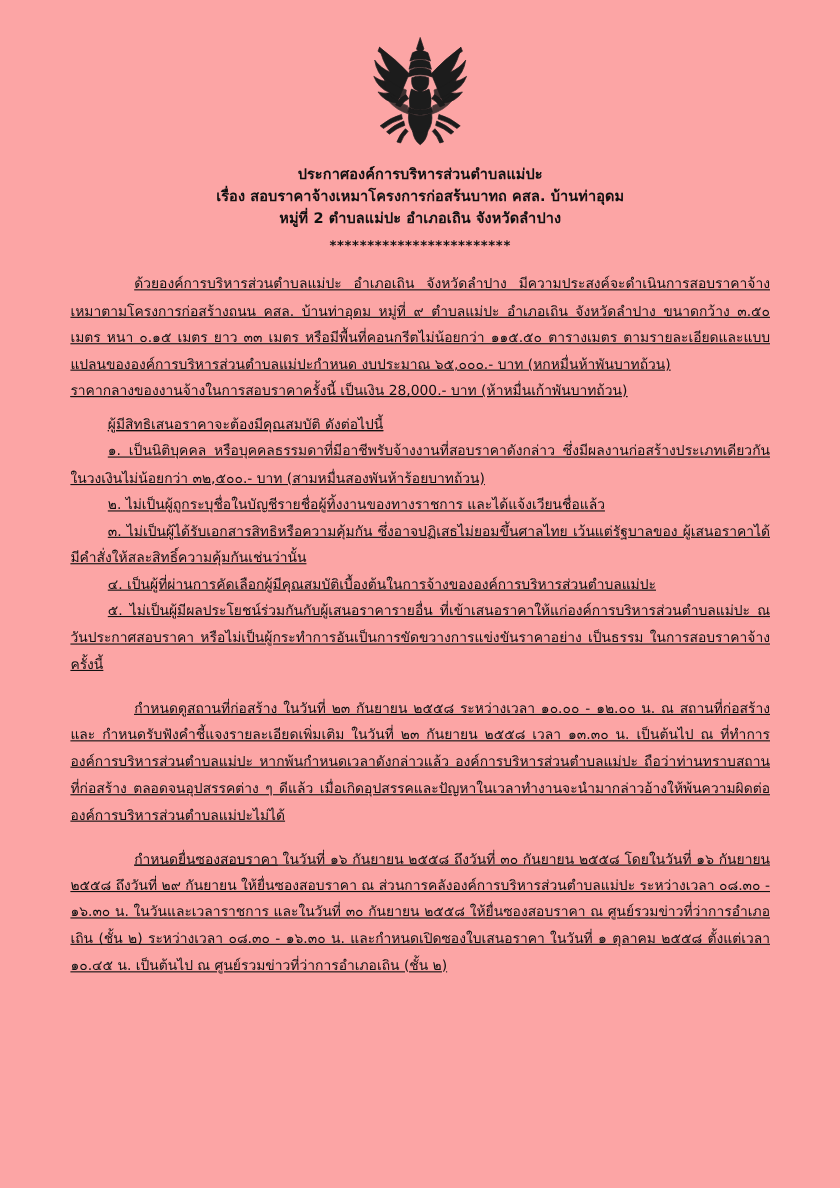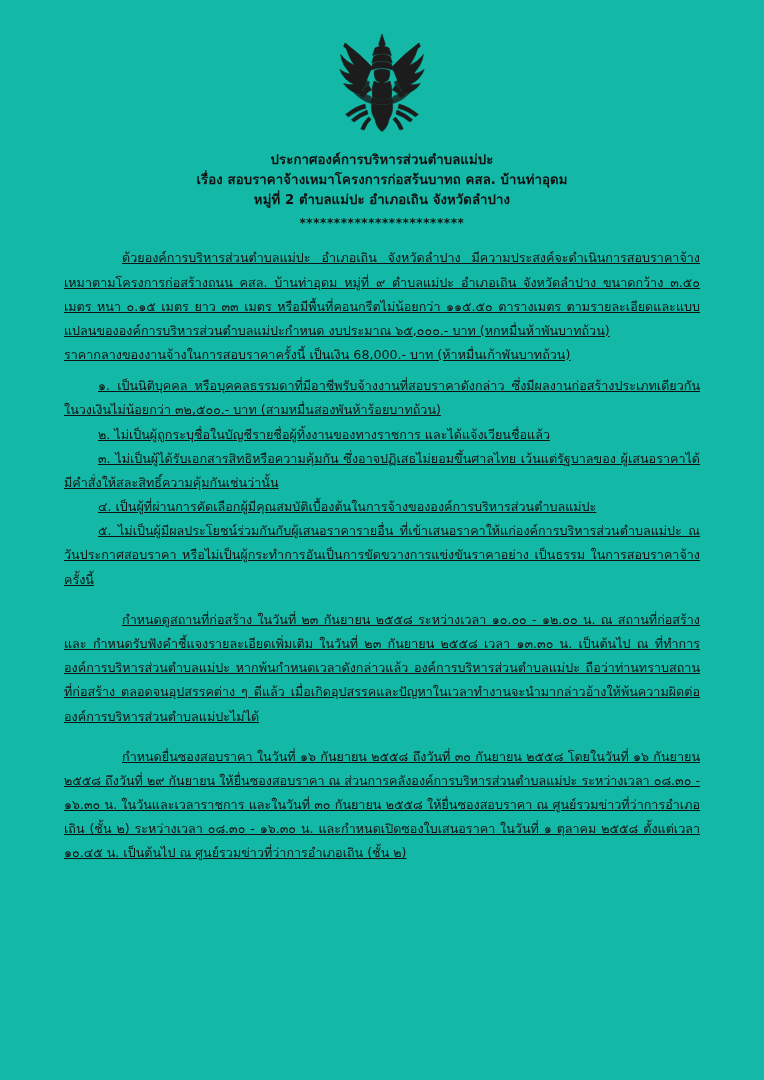--- a/index.html
+++ b/index.html
@@ -13,21 +13,21 @@
     height: 1080px;
     font-family: "DejaVu Sans", "Liberation Sans", sans-serif;
     color: #111111;
     overflow: hidden;
   }
 
   .page {
     position: relative;
     width: 764px;
     height: 1080px;
-    background: #14b8a6;
+    background: #fca5a5;
     box-sizing: border-box;
     padding: 0 64px;
   }
 
   
   .emblem-wrap {
     padding-top: 24px;
     display: flex;
     justify-content: center;
     align-items: flex-start;
@@ -154,24 +154,25 @@
     <div class="hline">ประกาศองค์การบริหารส่วนตำบลแม่ปะ</div>
     <div class="hline">เรื่อง  สอบราคาจ้างเหมาโครงการก่อสร้นบาทถ  คสล.  บ้านท่าอุดม</div>
     <div class="hline">หมู่ที่ 2  ตำบลแม่ปะ  อำเภอเถิน  จังหวัดลำปาง</div>
     <div class="stars">************************</div>
   </div>
 
   <div class="body">
 
     <p class="para"><span class="indent"></span><span>ด้วยองค์การบริหารส่วนตำบลแม่ปะ อำเภอเถิน จังหวัดลำปาง มีความประสงค์จะดำเนินการสอบราคาจ้างเหมาตามโครงการก่อสร้างถนน คสล. บ้านท่าอุดม หมู่ที่ ๙ ตำบลแม่ปะ อำเภอเถิน จังหวัดลำปาง ขนาดกว้าง ๓.๕๐ เมตร หนา ๐.๑๕ เมตร ยาว ๓๓ เมตร หรือมีพื้นที่คอนกรีตไม่น้อยกว่า ๑๑๕.๕๐ ตารางเมตร ตามรายละเอียดและแบบแปลนขององค์การบริหารส่วนตำบลแม่ปะกำหนด  งบประมาณ ๖๕,๐๐๐.- บาท (หกหมื่นห้าพันบาทถ้วน)</span></p>
 
-    <p class="midprice"><span class="ul-line">ราคากลางของงานจ้างในการสอบราคาครั้งนี้  เป็นเงิน  68,000.- บาท  (ห้าหมื่นเก้าพันบาทถ้วน)</span></p>
+    <p class="midprice"><span class="ul-line">ราคากลางของงานจ้างในการสอบราคาครั้งนี้  เป็นเงิน  28,000.- บาท  (ห้าหมื่นเก้าพันบาทถ้วน)</span></p>
 
     <div class="gap-sm"></div>
 
+    <p class="subhead"><span class="indent-sm"></span><span class="u">ผู้มีสิทธิเสนอราคาจะต้องมีคุณสมบัติ ดังต่อไปนี้</span></p>
 
     <p class="listitem"><span class="indent-sm"></span><span>๑.  เป็นนิติบุคคล หรือบุคคลธรรมดาที่มีอาชีพรับจ้างงานที่สอบราคาดังกล่าว  ซึ่งมีผลงานก่อสร้างประเภทเดียวกันในวงเงินไม่น้อยกว่า  ๓๒,๕๐๐.-  บาท (สามหมื่นสองพันห้าร้อยบาทถ้วน)</span></p>
 
     <p class="listitem"><span class="indent-sm"></span><span>๒. ไม่เป็นผู้ถูกระบุชื่อในบัญชีรายชื่อผู้ทิ้งงานของทางราชการ   และได้แจ้งเวียนชื่อแล้ว</span></p>
 
     <p class="listitem"><span class="indent-sm"></span><span>๓. ไม่เป็นผู้ได้รับเอกสารสิทธิหรือความคุ้มกัน ซึ่งอาจปฏิเสธไม่ยอมขึ้นศาลไทย เว้นแต่รัฐบาลของ   ผู้เสนอราคาได้มีคำสั่งให้สละสิทธิ์ความคุ้มกันเช่นว่านั้น</span></p>
 
     <p class="listitem"><span class="indent-sm"></span><span>๔.  เป็นผู้ที่ผ่านการคัดเลือกผู้มีคุณสมบัติเบื้องต้นในการจ้างขององค์การบริหารส่วนตำบลแม่ปะ</span></p>
 
     <p class="listitem"><span class="indent-sm"></span><span>๕. ไม่เป็นผู้มีผลประโยชน์ร่วมกันกับผู้เสนอราคารายอื่น ที่เข้าเสนอราคาให้แก่องค์การบริหารส่วนตำบลแม่ปะ ณ วันประกาศสอบราคา หรือไม่เป็นผู้กระทำการอันเป็นการขัดขวางการแข่งขันราคาอย่าง   เป็นธรรม ในการสอบราคาจ้างครั้งนี้</span></p>

